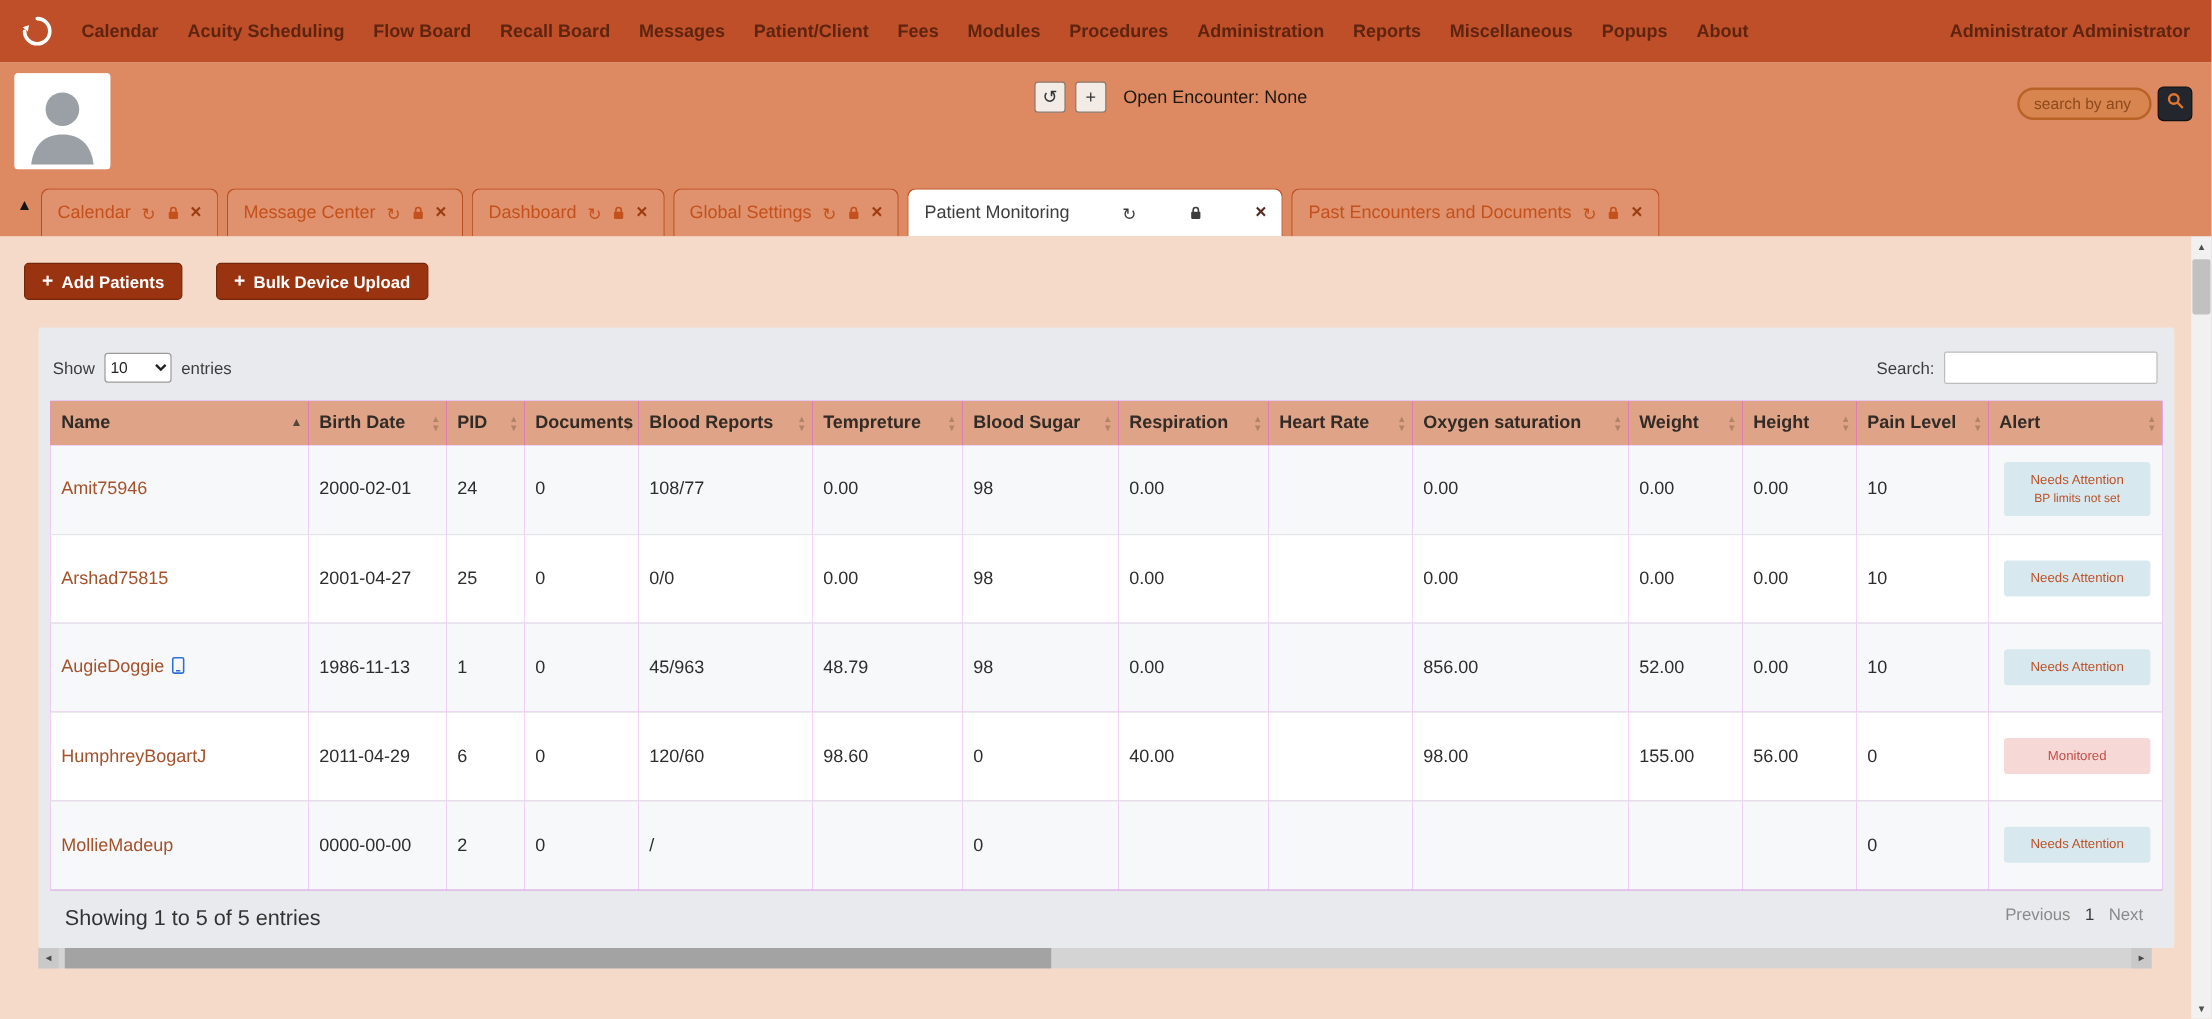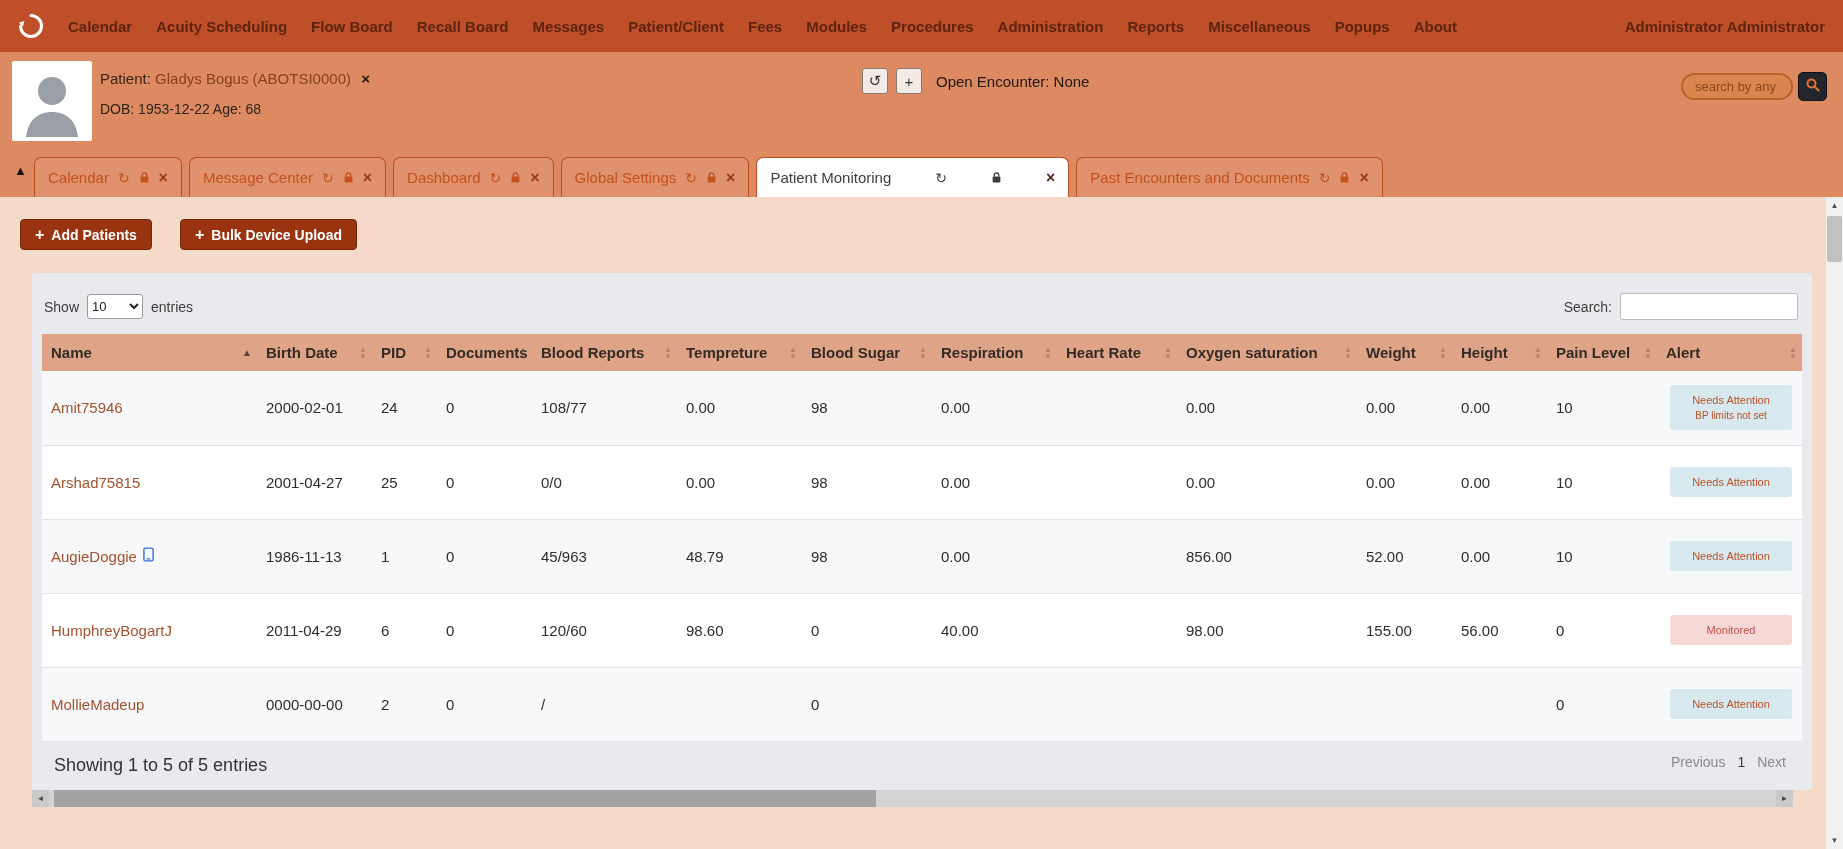--- a/index.html
+++ b/index.html
@@ -66,21 +66,21 @@
   thead th { background:#dfa487; height:37px; font-size:15px; font-weight:bold; color:#322b26;
              text-align:left; padding-left:9px; position:relative; cursor:pointer; }
   .sort { position:absolute; right:5px; top:50%; transform:translateY(-50%); display:flex; flex-direction:column;
           font-size:8px; line-height:7px; color:rgba(80,55,35,0.30); }
   .sort.sorted { font-size:10px; line-height:10px; color:#57473a; }
   tbody tr { height:74px; border-bottom:1px solid #e4e5e8; }
   tbody tr:nth-child(odd) { background:#f7f8fa; }
   tbody tr:nth-child(even) { background:#ffffff; }
   td { font-size:15px; color:#2d2d2d; padding-left:9px; vertical-align:middle; }
   td a { color:#a4522c; text-decoration:none; cursor:pointer; }
-  .name-cell { display:flex; align-items:flex-end; gap:6px; }
+  .name-cell { display:flex; align-items:flex-start; gap:6px; }
   .c-alert { padding-right:10px; }
   .badge { width:122px; border-radius:3px; text-align:center; padding:9px 4px; font-size:11px; margin-left:auto; }
   .badge span { display:block; }
   .badge span:empty { display:none; }
   .badge .line2 { font-size:10px; margin-top:4px; }
   .badge-info { background:#d7e9ef; color:#bd5127; }
   .badge-monitored { background:#f6d8d6; color:#c4504a; }
 
   .card-footer { position:absolute; left:22px; bottom:14px; font-size:18px; color:#333; }
   .pagination { position:absolute; right:26px; bottom:20px; font-size:14px; color:#8a8a8a;
@@ -129,28 +129,20 @@
 </div>
 
 <div class="patient-bar">
   <div class="avatar">
     <svg viewBox="0 0 80 80" width="80" height="80">
         <rect width="80" height="80" fill="#ffffff"></rect>
         <circle cx="40" cy="30" r="14" fill="#9aa0a6"></circle>
         <path d="M14 76c2-17 12-25 26-25s24 8 26 25z" fill="#9aa0a6"></path>
       </svg>
   </div>
-  <div class="pinfo">
-    <div>
-      <span>Patient:</span>
-      <a class="plink">Gladys Bogus (ABOTSI0000)</a>
-      <span class="pclose">×</span>
-    </div>
-    <div class="row2">DOB: 1953-12-22 Age: 68</div>
-  </div>
   <div class="enc-group">
     <span class="mini-btn">
         <span>↺</span>
       </span>
     <span class="mini-btn">
         <span>+</span>
       </span>
     <span class="enc-label">Open Encounter: None</span>
   </div>
   <div class="psearch">

